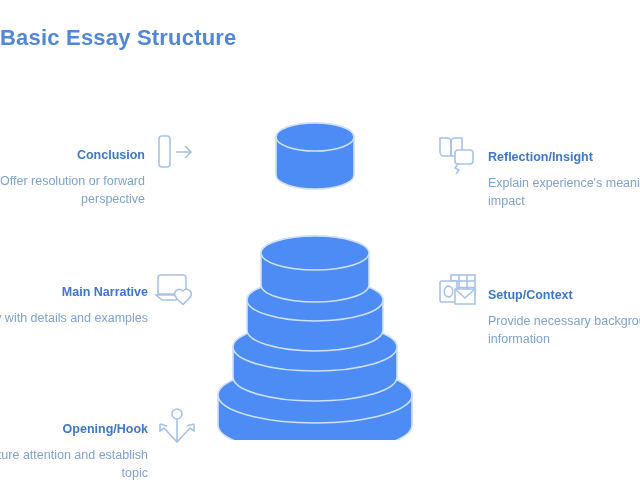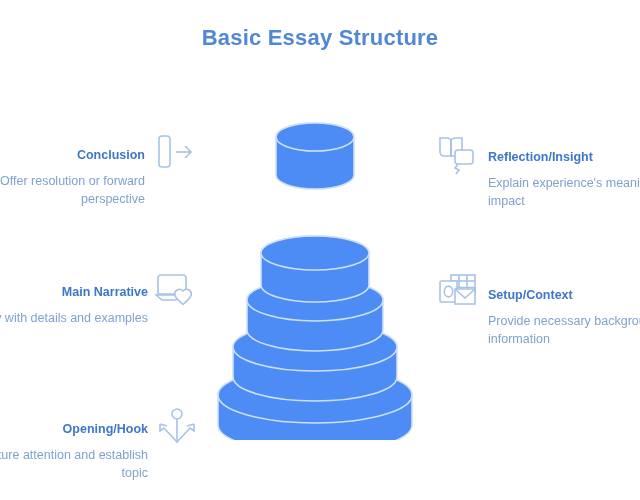--- a/index.html
+++ b/index.html
@@ -17,21 +17,21 @@
   .infographic {
     position: relative;
     width: 640px;
     height: 500px;
   }
   .title {
     position: absolute;
     top: 25px;
     left: 0;
     width: 640px;
-    text-align: center;
+    text-align: left;
     font-size: 22px;
     font-weight: bold;
     color: #5287d6;
     letter-spacing: 0.2px;
   }
 
   
   .cake {
     position: absolute;
     left: 190px;

